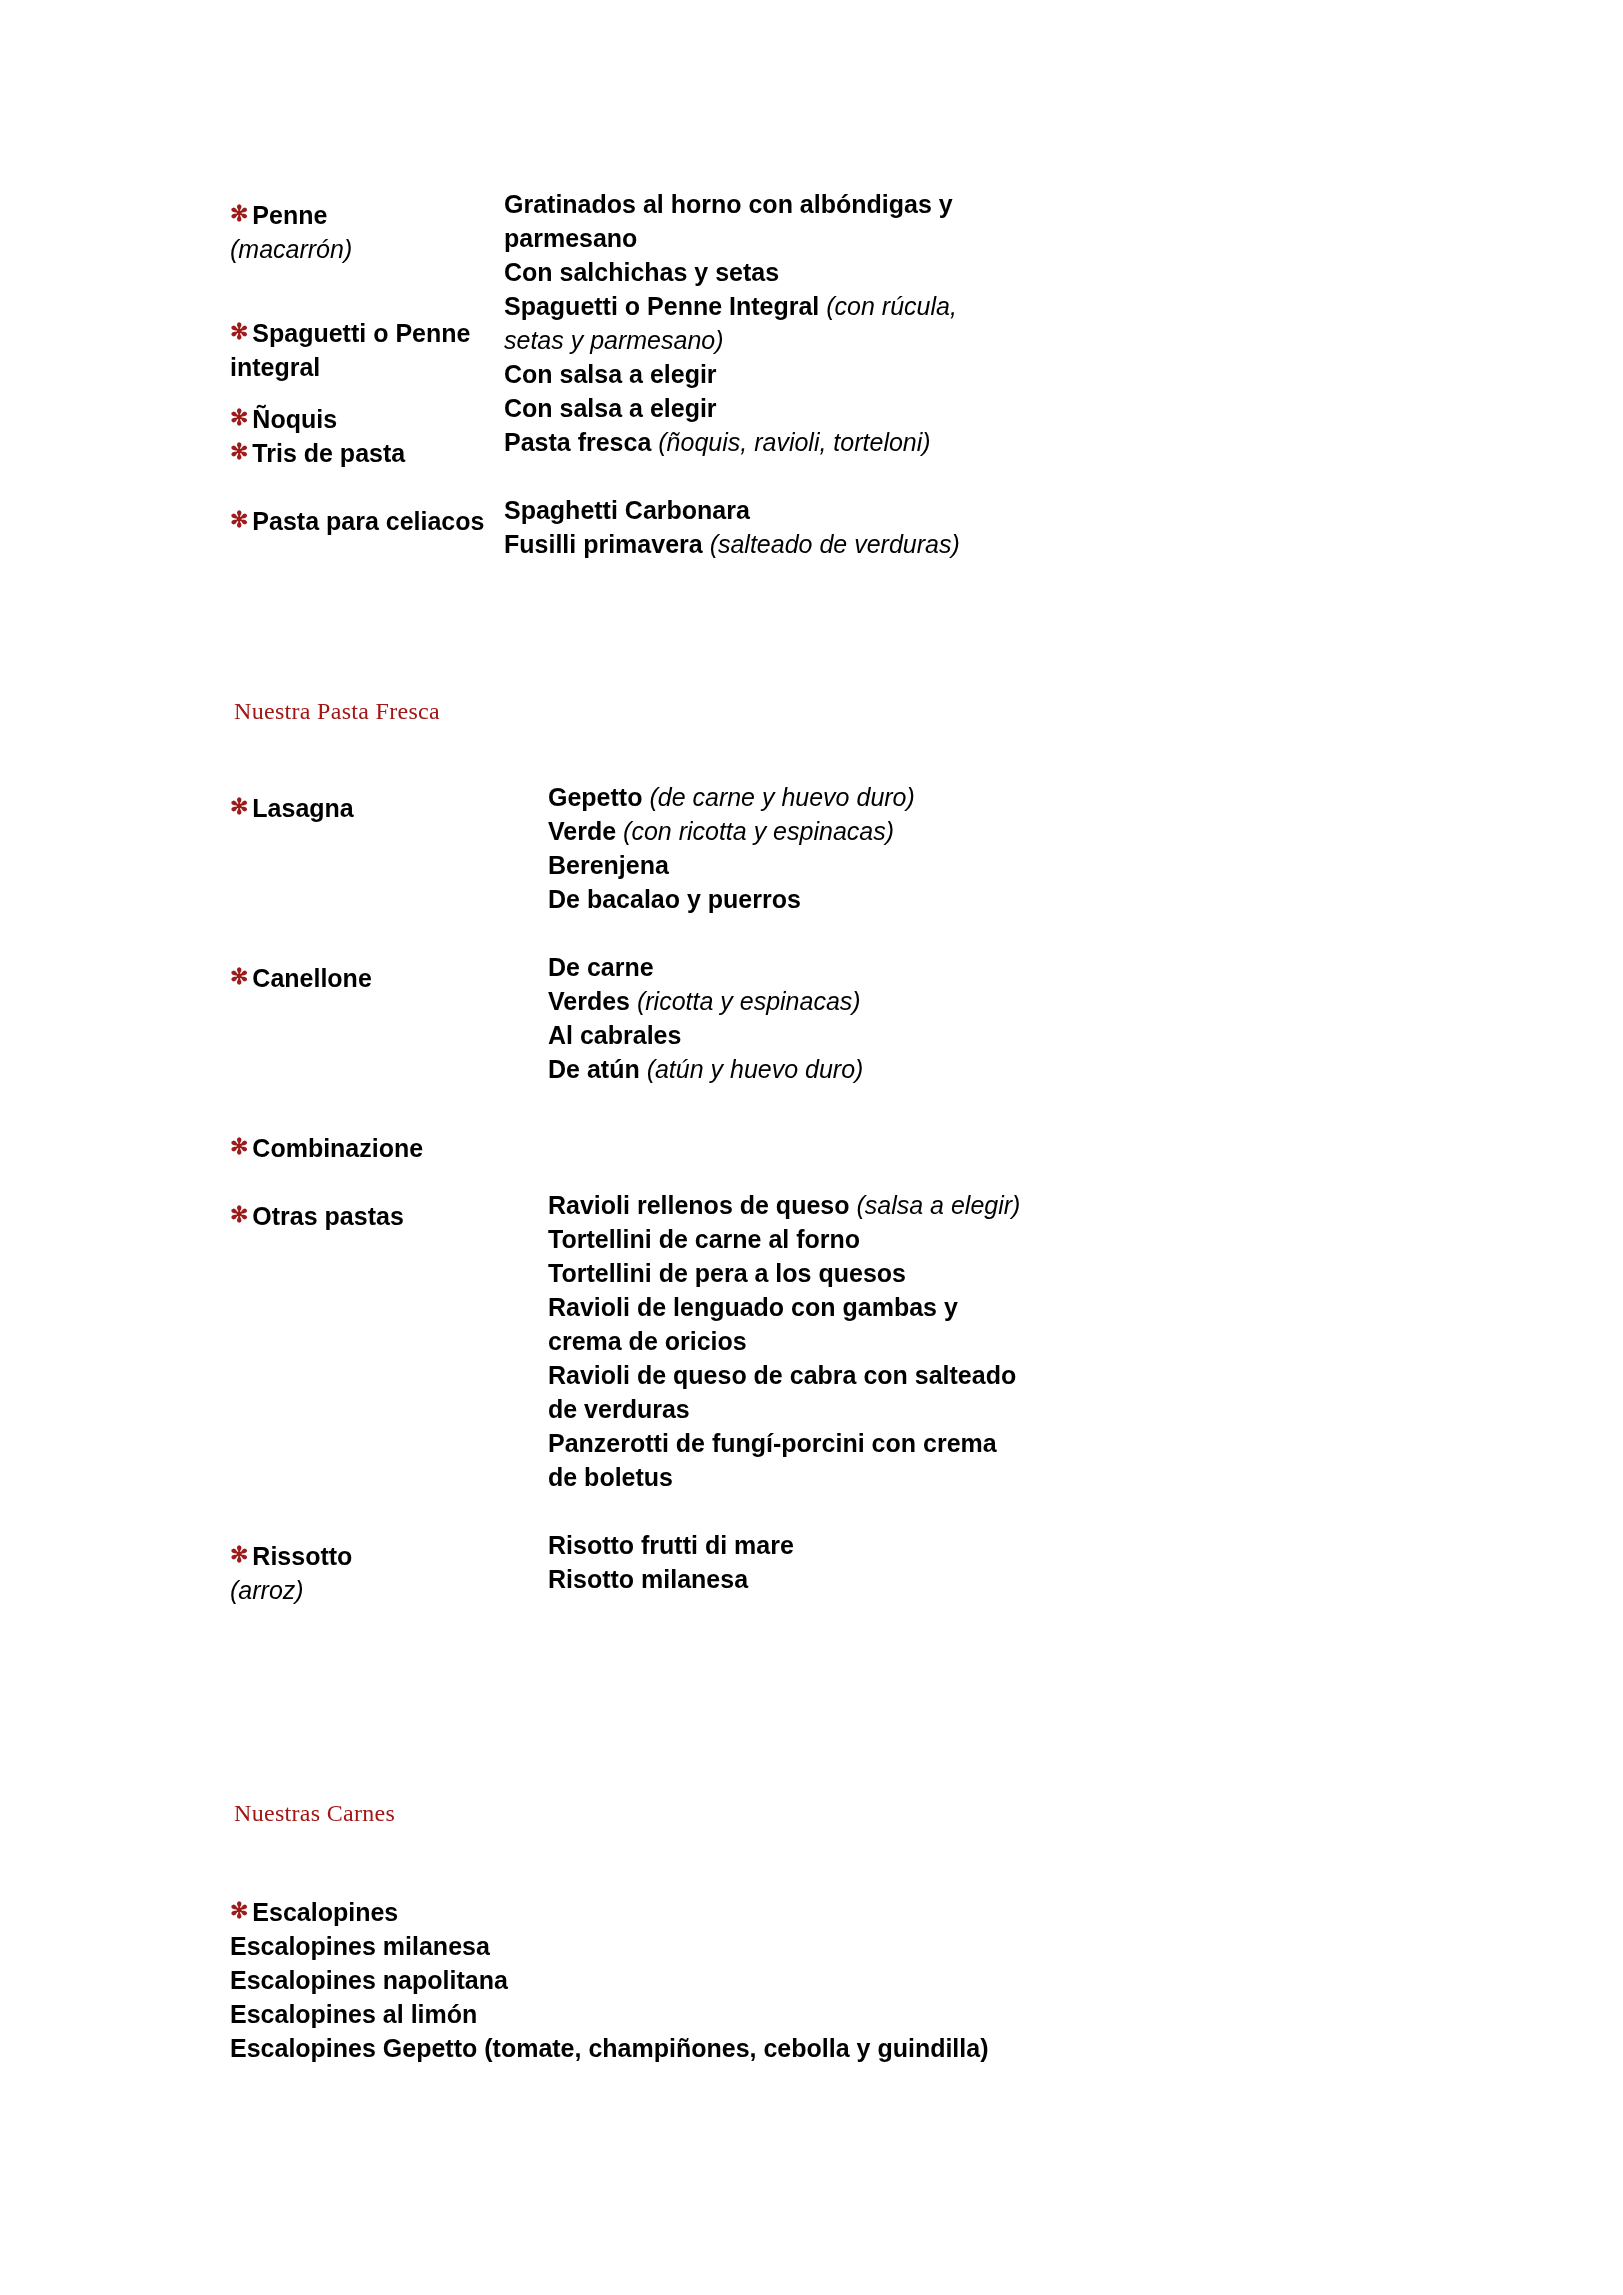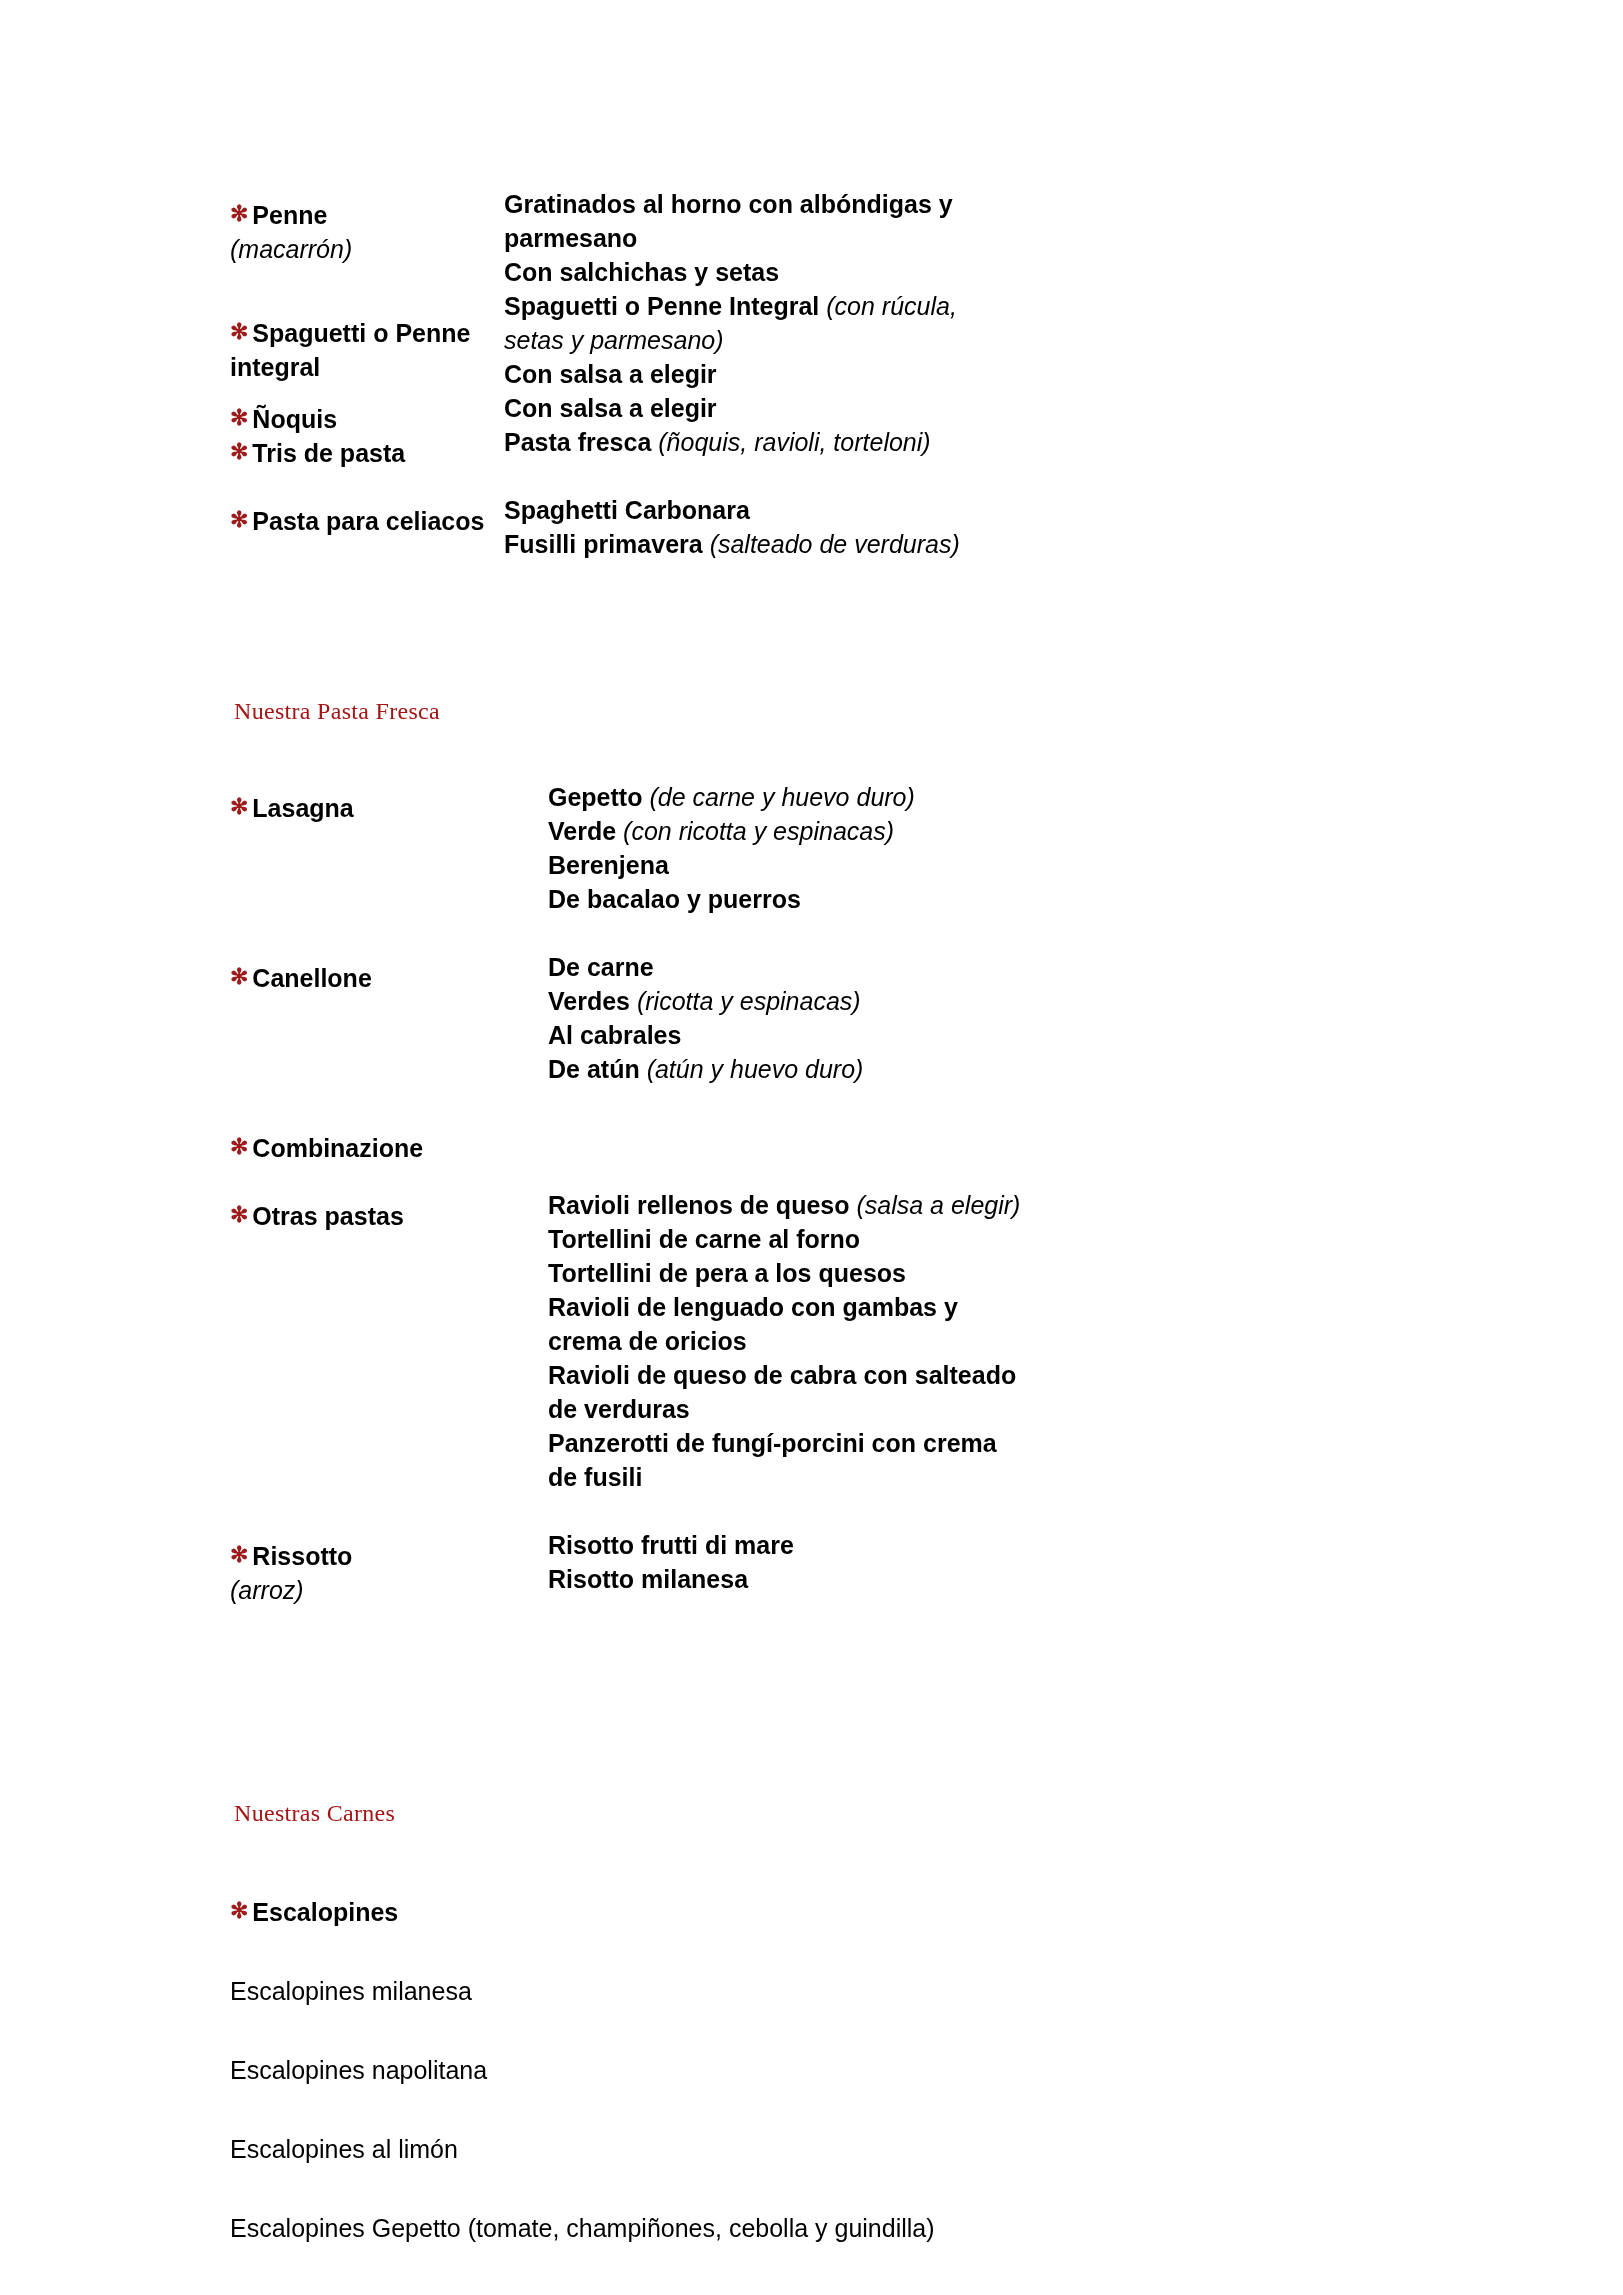--- a/index.html
+++ b/index.html
@@ -100,22 +100,21 @@
   
   .block-carnes {
     position: absolute;
     left: 230px;
     top: 1895px;
     width: 968px;
     font-size: 25px;
     line-height: 34px;
   }
   .plain-line {
-    font-weight: normal;
-    margin-top: 45px;
+    font-weight: bold;
   }
 
   .hd1 { position: absolute; left: 234px; top: 699px; }
   .hd2 { position: absolute; left: 234px; top: 1801px; }
 </style>
 </head>
 <body>
 
 <div id="page">
 
@@ -220,21 +219,21 @@
       </div>
       <div class="righttxt">
         <div><span class="bold">Ravioli rellenos de queso </span><span class="ital">(salsa a elegir)</span></div>
         <div><span class="bold">Tortellini de carne al forno</span></div>
         <div><span class="bold">Tortellini de pera a los quesos</span></div>
         <div><span class="bold">Ravioli de lenguado con gambas y</span></div>
         <div><span class="bold">crema de oricios</span></div>
         <div><span class="bold">Ravioli de queso de cabra con salteado</span></div>
         <div><span class="bold">de verduras</span></div>
         <div><span class="bold">Panzerotti de fungí-porcini con crema</span></div>
-        <div><span class="bold">de fusili</span></div>
+        <div><span class="bold">de boletus</span></div>
       </div>
     </div>
 
     <div class="gap-block"></div>
 
     <div class="frow">
       <div class="lefttxt">
         <span class="bullet">✻</span><span class="bold">Rissotto</span><br>
         <span class="ital">(arroz)</span>
       </div>

